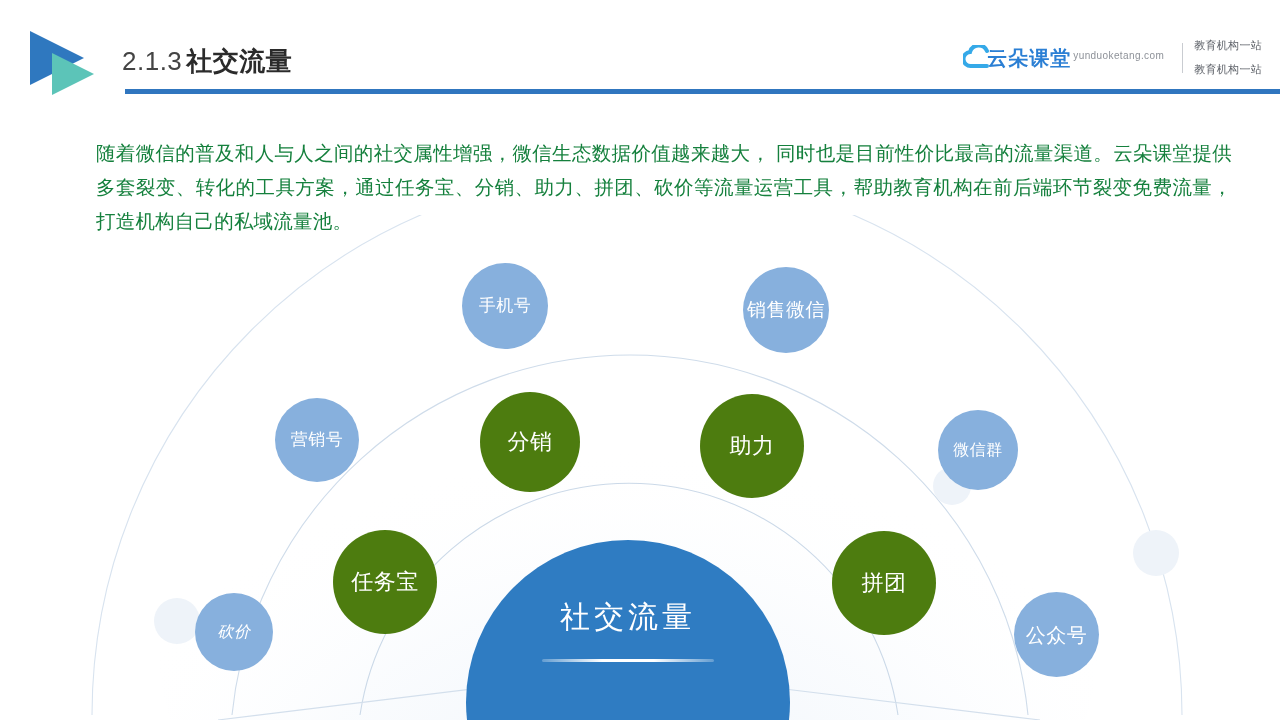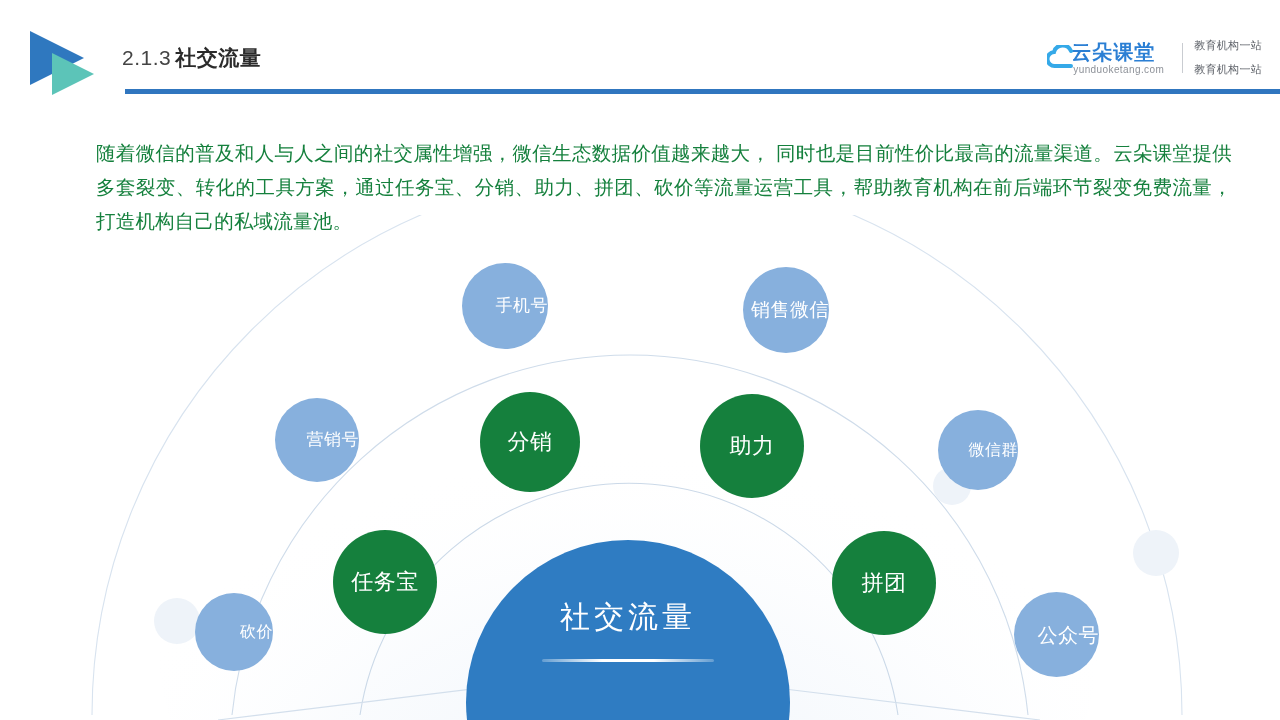--- a/index.html
+++ b/index.html
@@ -33,21 +33,21 @@
     position: absolute;
     left: 26px;
     top: 29px;
     width: 72px;
     height: 68px;
   }
   .page-title {
     position: absolute;
     left: 122px;
     top: 44px;
-    font-size: 21px;
+    font-size: 26px;
     color: #3c3c3c;
     letter-spacing: .5px;
     white-space: nowrap;
   }
   .page-title .num {
     font-weight: 400;
     color: #444444;
   }
   .page-title .name {
     font-weight: bold;
@@ -79,21 +79,21 @@
     padding-right: 14px;
   }
   .brand-cloud {
     width: 30px;
     height: 26px;
     position: relative;
     margin-right: -6px;
   }
   .brand-text-col {
     display: flex;
-    flex-direction: column;
+    flex-direction: row;
     line-height: 1;
   }
   .brand-name {
     font-size: 20px;
     font-weight: bold;
     color: #2b7fd4;
     letter-spacing: 1px;
   }
   .brand-domain {
     font-size: 10px;
@@ -150,22 +150,22 @@
     border-radius: 50%;
     display: flex;
     align-items: center;
     justify-content: center;
     color: #ffffff;
     text-align: center;
     box-sizing: border-box;
     line-height: 1.1;
     letter-spacing: .5px;
   }
-  .node.tone-light { background: #87b0dd; justify-content: flex-end; }
-  .node.tone-dark  { background: #15803d; }
+  .node.tone-light { background: #87b0dd; }
+  .node.tone-dark  { background: #4d7c0f; }
   .node.tone-core  { background: #2f7cc2; }
   .node.tone-ghost { background: #eef3f9; }
 
   .core-label {
     display: flex;
     flex-direction: column;
     align-items: center;
     justify-content: flex-start;
     padding-top: 60px;
   }
@@ -244,21 +244,21 @@
       <g stroke="#d3dfec" stroke-width="1.1" fill="none">
         <line x1="628" y1="455" x2="218" y2="505"></line>
         <line x1="628" y1="455" x2="1040" y2="505"></line>
       </g>
     </svg>
 
     <div class="node tone-ghost" style="left:154px; top:383px; width:46px; height:46px;"></div>
     <div class="node tone-ghost" style="left:933px; top:252px; width:38px; height:38px;"></div>
     <div class="node tone-ghost" style="left:1133px; top:315px; width:46px; height:46px;"></div>
 
-    <div class="node tone-light" style="left:195px; top:378px; width:78px; height:78px; font-size:16px;">
+    <div class="node tone-light" style="left:195px; top:378px; width:78px; height:78px; font-size:16px;font-style:italic;">
       <span>砍价</span>
     </div>
 
     <div class="node tone-light" style="left:275px; top:183px; width:84px; height:84px; font-size:17px;">
       <span>营销号</span>
     </div>
 
     <div class="node tone-light" style="left:462px; top:48px; width:86px; height:86px; font-size:17px;">
       <span>手机号</span>
     </div>

